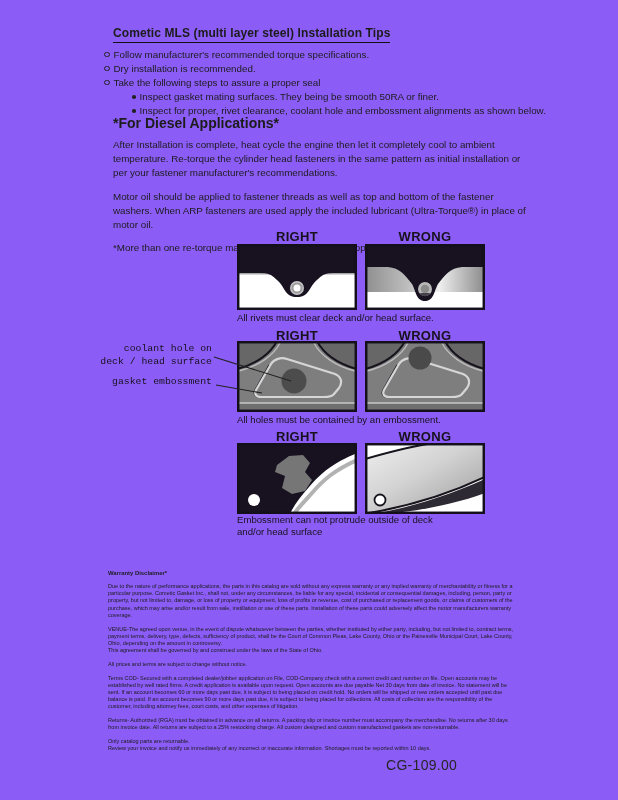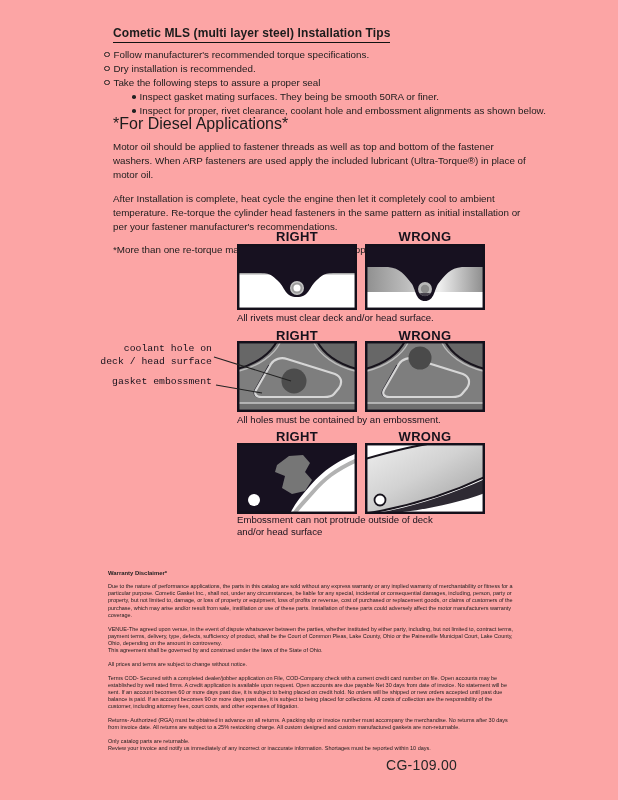--- a/index.html
+++ b/index.html
@@ -1,37 +1,37 @@
 <!DOCTYPE html>
 <html><head>
 <meta charset="utf-8">
 <style>
   html,body { margin:0; padding:0; background:#fff; }
   .page {
-    position:relative; width:618px; height:800px; background:#fca5a5;
+    position:relative; width:618px; height:800px; background:#8b5cf6;
     font-family:"Liberation Sans", sans-serif; color:#1c1c1c; overflow:hidden;
   }
   .title {
     position:absolute; left:113px; top:26px; margin:0;
     font-size:12px; font-weight:bold; letter-spacing:.1px;
     border-bottom:1.6px solid #111; padding-bottom:2px;
   }
   .tips { position:absolute; left:104px; top:48px; font-size:9.8px; line-height:14px; }
   .tip-row { display:flex; align-items:baseline; }
   .tip-row.sub { margin-left:28px; }
   .marker-ring {
     flex:0 0 auto; width:3.5px; height:3.5px; border:1px solid #222; border-radius:50%;
     margin-right:4px; position:relative; top:-1px;
   }
   .marker-dot {
     flex:0 0 auto; width:3.6px; height:3.6px; background:#222; border-radius:50%;
     margin-right:4px; position:relative; top:-1px;
   }
   .diesel { position:absolute; left:113px; top:115px; width:416px; }
-  .diesel h2 { margin:0 0 7px 0; font-size:16px; font-weight:normal; }
+  .diesel h2 { margin:0 0 7px 0; font-size:14px; font-weight:bold; }
   .diesel p { margin:0 0 9px 0; font-size:9.8px; line-height:14.2px; }
 
   .dlabel {
     position:absolute; width:120px; text-align:center;
     font-size:13px; font-weight:bold; letter-spacing:.3px; color:#17121c;
   }
   .dbox { position:absolute; width:120px; line-height:0; }
   .dcap {
     position:absolute; left:237px; width:300px; font-size:9.6px; line-height:12px;
     white-space:pre-line; color:#17121c;
@@ -73,22 +73,22 @@
       <span>Inspect gasket mating surfaces.  They being be smooth 50RA or finer.</span>
     </div>
     <div class="tip-row sub">
       <span class="marker-dot"></span>
       <span>Inspect for proper, rivet clearance, coolant hole and embossment alignments as shown below.</span>
     </div>
   </div>
 
   <div class="diesel">
     <h2>*For Diesel Applications*</h2>
+    <p>After Installation is complete, heat cycle the engine then let it completely cool to ambient temperature. Re-torque the cylinder head fasteners in the same pattern as initial installation or per your fastener manufacturer's recommendations.</p>
     <p>Motor oil should be applied to fastener threads as well as top and bottom of the fastener washers. When ARP fasteners are used apply the included lubricant (Ultra-Torque®) in place of motor oil.</p>
-    <p>After Installation is complete, heat cycle the engine then let it completely cool to ambient temperature. Re-torque the cylinder head fasteners in the same pattern as initial installation or per your fastener manufacturer's recommendations.</p>
     <p>*More than one re-torque may be required to achieve proper fastener stretch*</p>
   </div>
 
   <div class="dlabel" style="left:237px; top:229px;">RIGHT</div>
   <div class="dlabel" style="left:365px; top:229px;">WRONG</div>
 
   <div class="dbox" style="left:237px; top:244px;">
     <svg width="120" height="66" viewBox="0 0 120 66">
       <rect width="120" height="66" fill="#ffffff"></rect>
       <polygon points="2,26 38,30.5 2,30.5" fill="#a8a8a8"></polygon>

